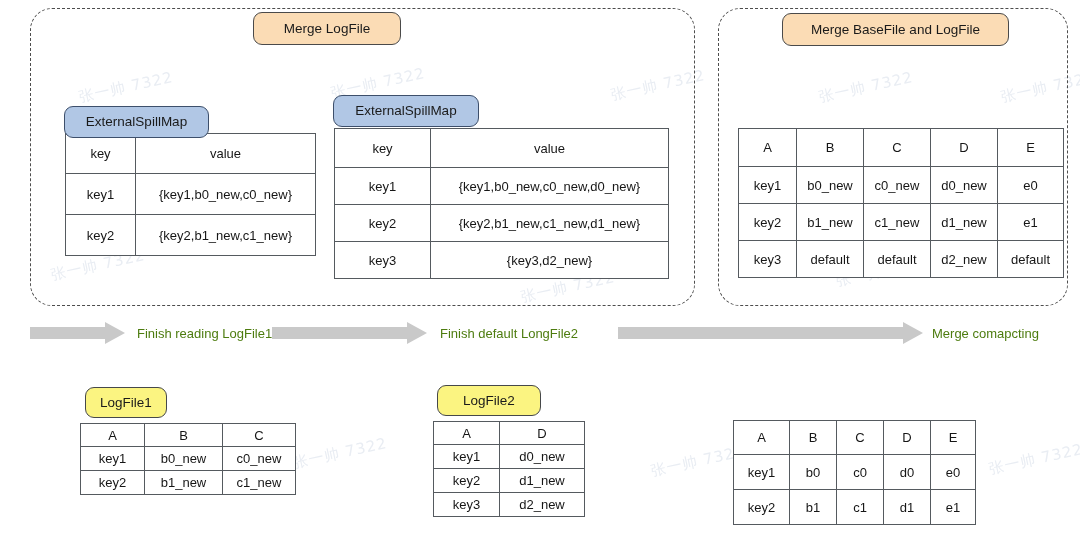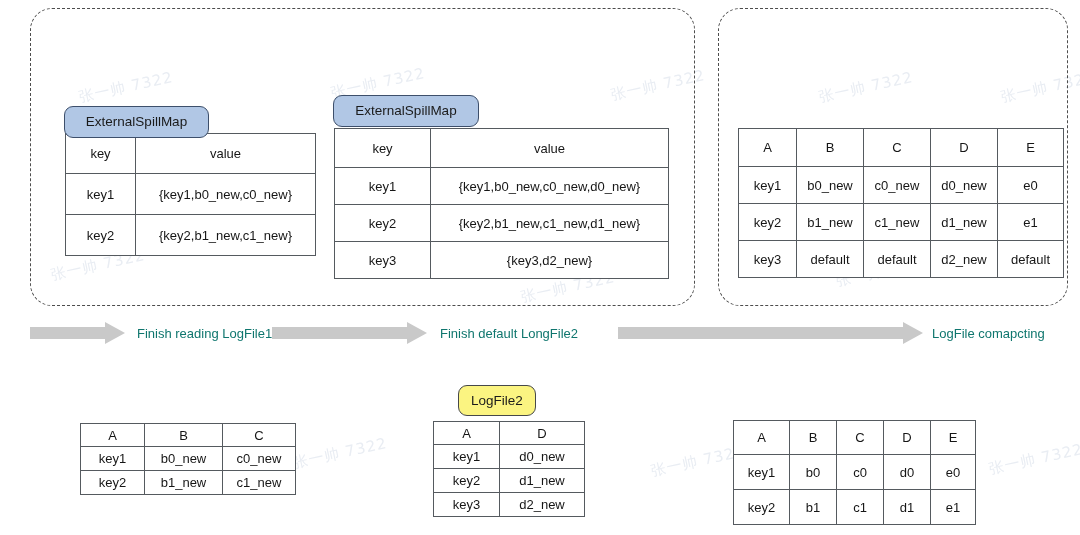--- a/index.html
+++ b/index.html
@@ -88,21 +88,21 @@
     position:absolute;
     top:0;
     width:0;height:0;
     border-top:11px solid transparent;
     border-bottom:11px solid transparent;
     border-left:20px solid #c9c9c9;
   }
   .arrow-label{
     position:absolute;
     font-size:13px;
-    color:#0f766e;
+    color:#4d7c0f;
     white-space:nowrap;
     z-index:2;
   }
 </style>
 </head>
 <body>
 
 <div id="canvas">
 
   <div class="wm" style="left:78px;top:78px;">张一帅 7322</div>
@@ -112,20 +112,21 @@
   <div class="wm" style="left:1000px;top:78px;">张一帅 7322</div>
   <div class="wm" style="left:50px;top:256px;">张一帅 7322</div>
   <div class="wm" style="left:520px;top:278px;">张一帅 7322</div>
   <div class="wm" style="left:835px;top:262px;">张一帅 7322</div>
   <div class="wm" style="left:292px;top:444px;">张一帅 7322</div>
   <div class="wm" style="left:650px;top:452px;">张一帅 7322</div>
   <div class="wm" style="left:988px;top:450px;">张一帅 7322</div>
 
   <div class="panel" style="left:30px;top:8px;width:665px;height:298px;"></div>
 
+  <div class="badge badge-orange" style="left:253px;top:12px;width:148px;height:33px;">Merge LogFile</div>
 
   <div class="badge badge-blue" style="left:64px;top:106px;width:145px;height:32px;">ExternalSpillMap</div>
 
   <table class="tbl" style="left:65px;top:133px;width:250px;">
     <colgroup>
         <col style="width:70px">
         <col style="width:180px">
       </colgroup>
     <tbody>
       <tr>
@@ -165,20 +166,21 @@
       </tr>
       <tr>
         <td style="height:36px">key3</td>
         <td style="height:36px">{key3,d2_new}</td>
       </tr>
     </tbody>
   </table>
 
   <div class="panel" style="left:718px;top:8px;width:350px;height:298px;"></div>
 
+  <div class="badge badge-orange" style="left:782px;top:13px;width:227px;height:33px;">Merge BaseFile and LogFile</div>
 
   <table class="tbl" style="left:738px;top:128px;width:325px;">
     <colgroup>
         <col style="width:58px">
         <col style="width:67px">
         <col style="width:67px">
         <col style="width:67px">
         <col style="width:66px">
       </colgroup>
     <tbody>
@@ -222,22 +224,23 @@
   <div class="arrow" style="left:272px;top:322px;width:155px;">
     <div class="shaft" style="width:135px;"></div>
     <div class="head" style="left:135px;"></div>
   </div>
   <div class="arrow-label" style="left:440px;top:326px;">Finish default LongFile2</div>
 
   <div class="arrow" style="left:618px;top:322px;width:305px;">
     <div class="shaft" style="width:285px;"></div>
     <div class="head" style="left:285px;"></div>
   </div>
-  <div class="arrow-label" style="left:932px;top:326px;">LogFile comapcting</div>
-
+  <div class="arrow-label" style="left:932px;top:326px;">Merge comapcting</div>
+
+  <div class="badge badge-yellow" style="left:85px;top:387px;width:82px;height:31px;">LogFile1</div>
 
   <table class="tbl" style="left:80px;top:423px;width:215px;">
     <colgroup>
         <col style="width:64px">
         <col style="width:78px">
         <col style="width:73px">
       </colgroup>
     <tbody>
       <tr>
         <td style="height:22px">A</td>
@@ -250,21 +253,21 @@
         <td style="height:23px">c0_new</td>
       </tr>
       <tr>
         <td style="height:23px">key2</td>
         <td style="height:23px">b1_new</td>
         <td style="height:23px">c1_new</td>
       </tr>
     </tbody>
   </table>
 
-  <div class="badge badge-yellow" style="left:458px;top:385px;width:78px;height:31px;">LogFile2</div>
+  <div class="badge badge-yellow" style="left:437px;top:385px;width:104px;height:31px;">LogFile2</div>
 
   <table class="tbl" style="left:433px;top:421px;width:151px;">
     <colgroup>
         <col style="width:66px">
         <col style="width:85px">
       </colgroup>
     <tbody>
       <tr>
         <td style="height:22px">A</td>
         <td style="height:22px">D</td>

